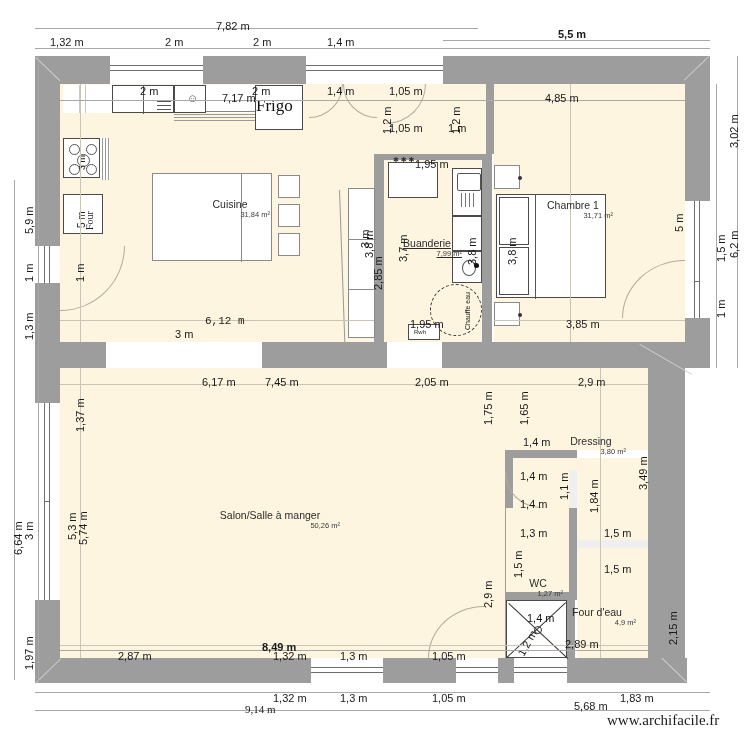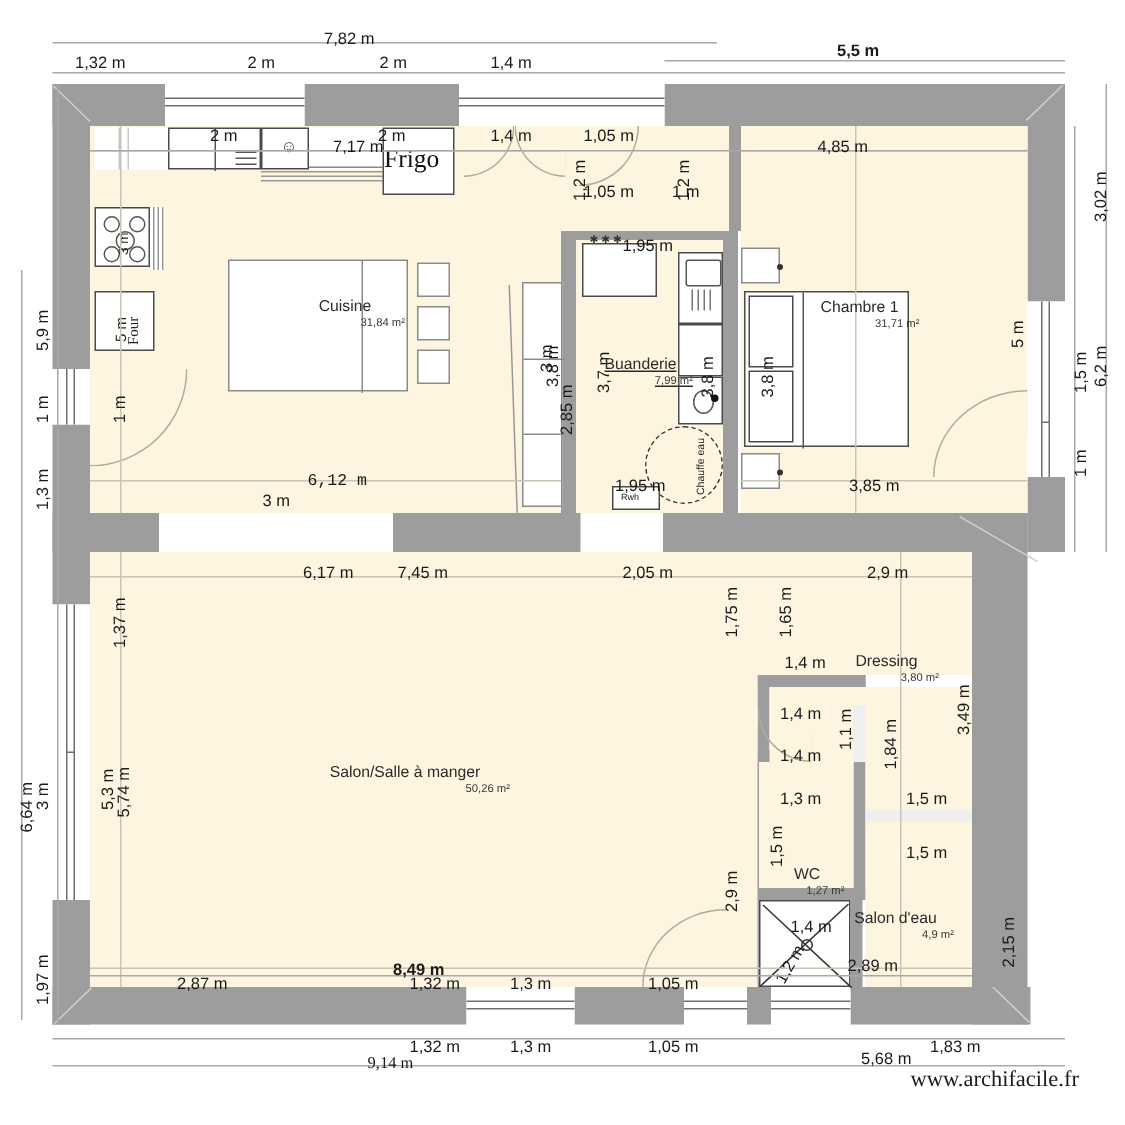--- a/index.html
+++ b/index.html
@@ -388,19 +388,19 @@
   </div>
   <div class="rlabel" style="left:556px;top:435px;width:70px;">
     <span class="nm">Dressing</span>
     <span class="ar">3,80 m²</span>
   </div>
   <div class="rlabel" style="left:513px;top:577px;width:50px;">
     <span class="nm">WC</span>
     <span class="ar">1,27 m²</span>
   </div>
   <div class="rlabel" style="left:558px;top:606px;width:78px;">
-    <span class="nm">Salon d'eau</span>
+    <span class="nm">Four d'eau</span>
     <span class="ar">4,9 m²</span>
   </div>
 
   <div class="watermark" style="left:607px;top:712px;">www.archifacile.fr</div>
 
 </div>
 
 </body></html>

